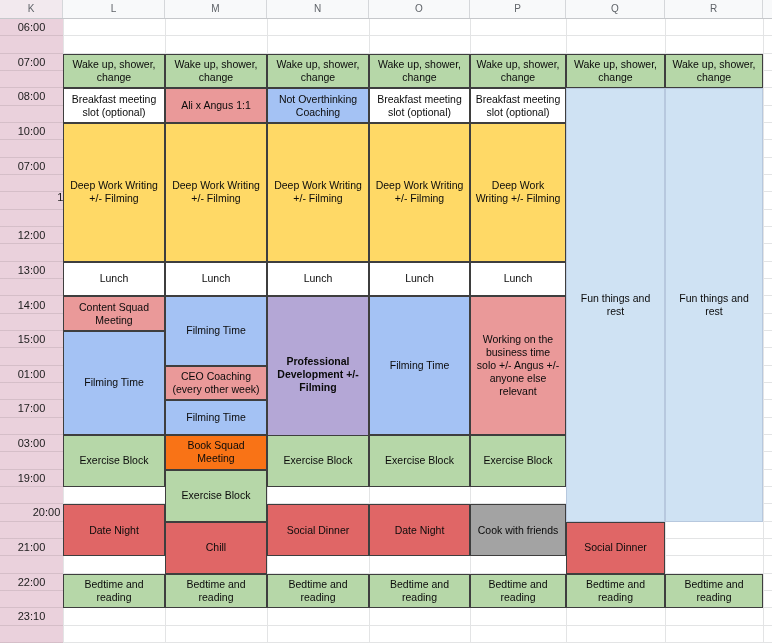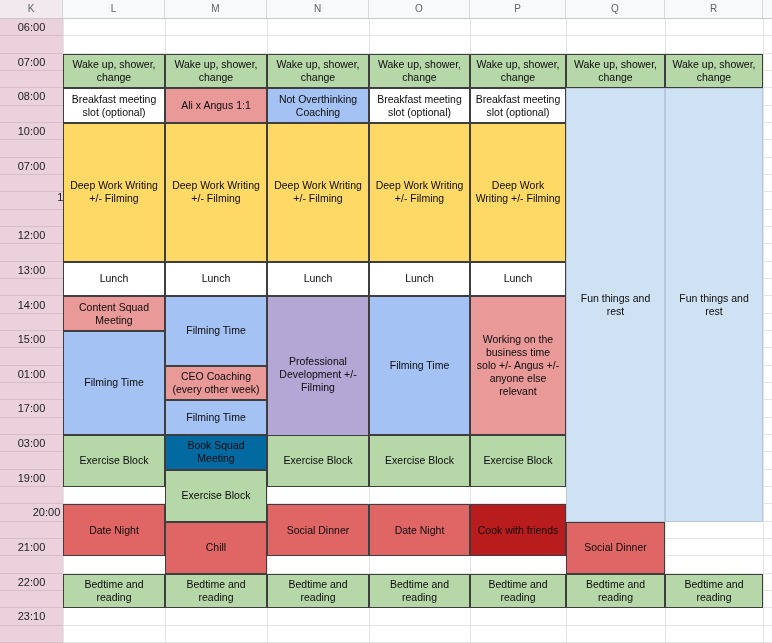--- a/index.html
+++ b/index.html
@@ -134,21 +134,21 @@
         </div>
         <div class="event" style="left: 165px; width: 102px; top: 277.333px; height: 69.3332px; background: rgb(164, 194, 244); border: 1px solid rgb(62, 62, 62);">
           <span>Filming Time</span>
         </div>
         <div class="event" style="left: 165px; width: 102px; top: 346.666px; height: 34.6666px; background: rgb(234, 153, 153); border: 1px solid rgb(62, 62, 62);">
           <span>CEO Coaching (every other week)</span>
         </div>
         <div class="event" style="left: 165px; width: 102px; top: 381.333px; height: 34.6666px; background: rgb(164, 194, 244); border: 1px solid rgb(62, 62, 62);">
           <span>Filming Time</span>
         </div>
-        <div class="event" style="left: 165px; width: 102px; top: 415.999px; height: 34.6666px; background: #0369a1; border: 1px solid rgb(62, 62, 62);">
+        <div class="event" style="left: 165px; width: 102px; top: 415.999px; height: 34.6666px; background: #f97316; border: 1px solid rgb(62, 62, 62);">
           <span>Book Squad Meeting</span>
         </div>
         <div class="event" style="left: 165px; width: 102px; top: 450.666px; height: 51.9999px; background: rgb(182, 215, 168); border: 1px solid rgb(62, 62, 62);">
           <span>Exercise Block</span>
         </div>
         <div class="event" style="left: 165px; width: 102px; top: 502.666px; height: 51.9999px; background: rgb(224, 102, 102); border: 1px solid rgb(62, 62, 62);">
           <span>Chill</span>
         </div>
         <div class="event" style="left: 165px; width: 102px; top: 554.666px; height: 34.6666px; background: rgb(182, 215, 168); border: 1px solid rgb(62, 62, 62);">
           <span>Bedtime and reading</span>
@@ -158,21 +158,21 @@
         </div>
         <div class="event" style="left: 267px; width: 102px; top: 69.3332px; height: 34.6666px; background: rgb(164, 194, 244); border: 1px solid rgb(62, 62, 62);">
           <span>Not Overthinking Coaching</span>
         </div>
         <div class="event" style="left: 267px; width: 102px; top: 104px; height: 138.666px; background: rgb(255, 217, 102); border: 1px solid rgb(62, 62, 62);">
           <span>Deep Work Writing +/- Filming</span>
         </div>
         <div class="event" style="left: 267px; width: 102px; top: 242.666px; height: 34.6666px; background: rgb(255, 255, 255); border: 1px solid rgb(62, 62, 62);">
           <span>Lunch</span>
         </div>
-        <div class="event" style="left: 267px; width: 102px; top: 277.333px; height: 157px; background: rgb(180, 167, 214); border: 1px solid rgb(62, 62, 62);">
+        <div class="event" style="left: 267px; width: 102px; top: 277.333px; height: 157px; background: rgb(180, 167, 214); border: 1px solid rgb(62, 62, 62); font-weight: bold;">
           <span>Professional Development +/- Filming</span>
         </div>
         <div class="event" style="left: 267px; width: 102px; top: 415.999px; height: 51.9999px; background: rgb(182, 215, 168); border: 1px solid rgb(62, 62, 62);">
           <span>Exercise Block</span>
         </div>
         <div class="event" style="left: 267px; width: 102px; top: 485.332px; height: 51.9999px; background: rgb(224, 102, 102); border: 1px solid rgb(62, 62, 62);">
           <span>Social Dinner</span>
         </div>
         <div class="event" style="left: 267px; width: 102px; top: 554.666px; height: 34.6666px; background: rgb(182, 215, 168); border: 1px solid rgb(62, 62, 62);">
           <span>Bedtime and reading</span>
@@ -212,21 +212,21 @@
         </div>
         <div class="event" style="left: 470px; width: 96px; top: 242.666px; height: 34.6666px; background: rgb(255, 255, 255); border: 1px solid rgb(62, 62, 62);">
           <span>Lunch</span>
         </div>
         <div class="event" style="left: 470px; width: 96px; top: 277.333px; height: 138.666px; background: rgb(234, 153, 153); border: 1px solid rgb(62, 62, 62);">
           <span>Working on the business time solo +/- Angus +/- anyone else relevant</span>
         </div>
         <div class="event" style="left: 470px; width: 96px; top: 415.999px; height: 51.9999px; background: rgb(182, 215, 168); border: 1px solid rgb(62, 62, 62);">
           <span>Exercise Block</span>
         </div>
-        <div class="event" style="left: 470px; width: 96px; top: 485.332px; height: 51.9999px; background: #b91c1c; border: 1px solid rgb(62, 62, 62);">
+        <div class="event" style="left: 470px; width: 96px; top: 485.332px; height: 51.9999px; background: #a3a3a3; border: 1px solid rgb(62, 62, 62);">
           <span>Cook with friends</span>
         </div>
         <div class="event" style="left: 470px; width: 96px; top: 554.666px; height: 34.6666px; background: rgb(182, 215, 168); border: 1px solid rgb(62, 62, 62);">
           <span>Bedtime and reading</span>
         </div>
         <div class="event" style="left: 566px; width: 99px; top: 34.6666px; height: 34.6666px; background: rgb(182, 215, 168); border: 1px solid rgb(62, 62, 62);">
           <span>Wake up, shower, change</span>
         </div>
         <div class="event" style="left: 566px; width: 99px; top: 69.3332px; height: 433.332px; background: rgb(207, 226, 243); border: 1px solid rgb(183, 200, 222);">
           <span>Fun things and rest</span>

